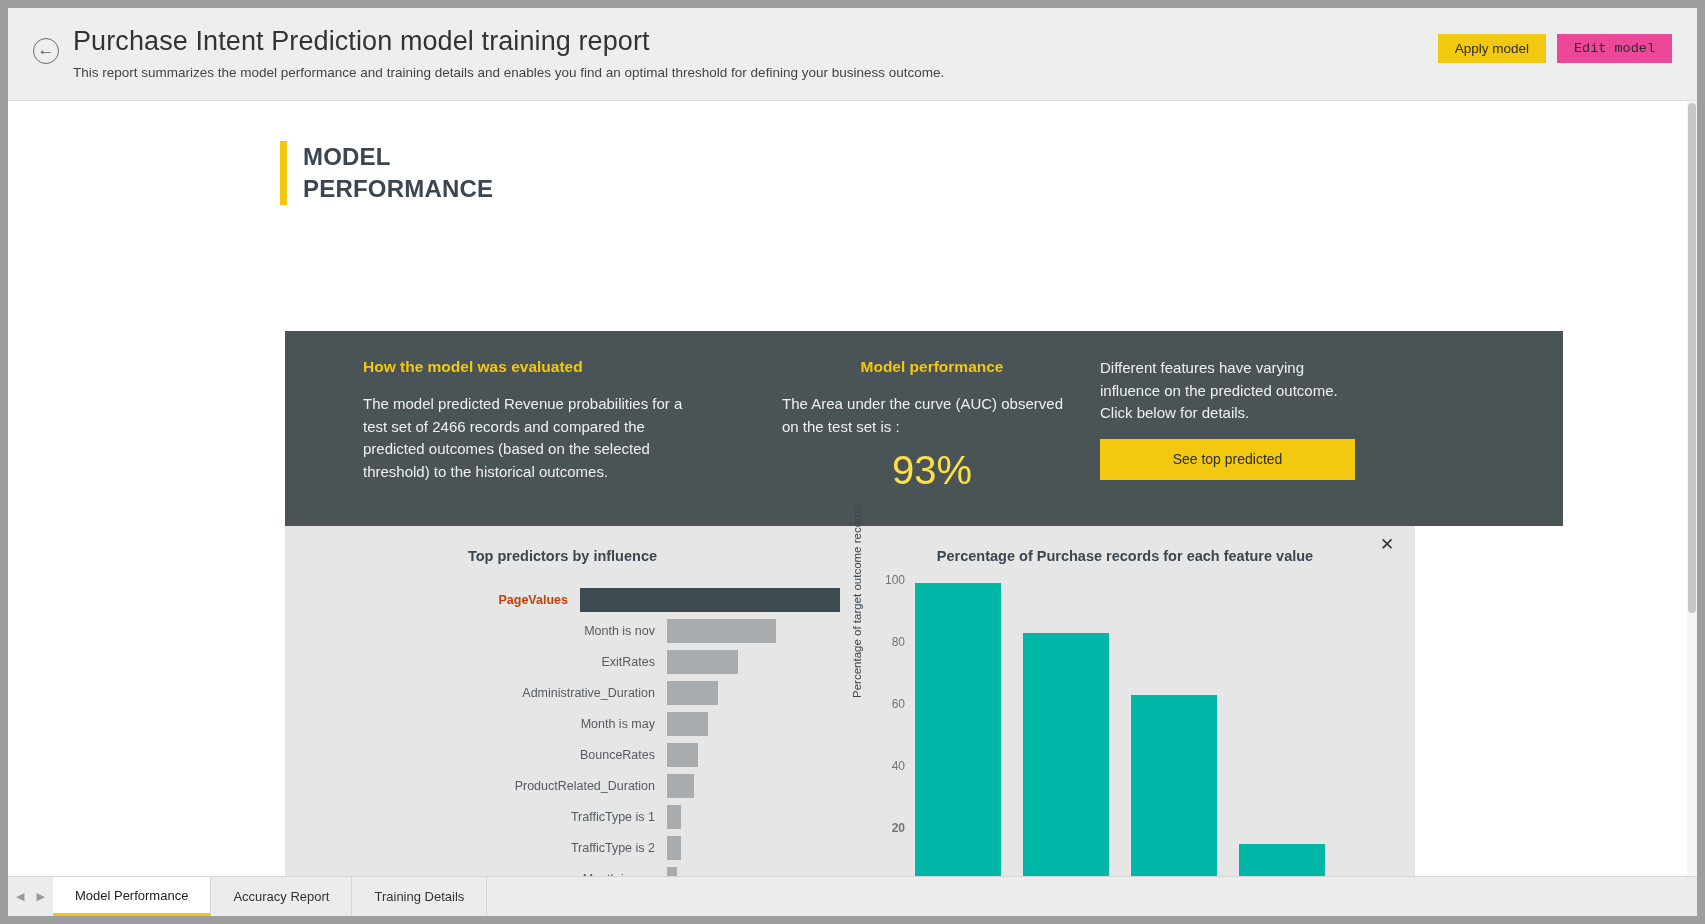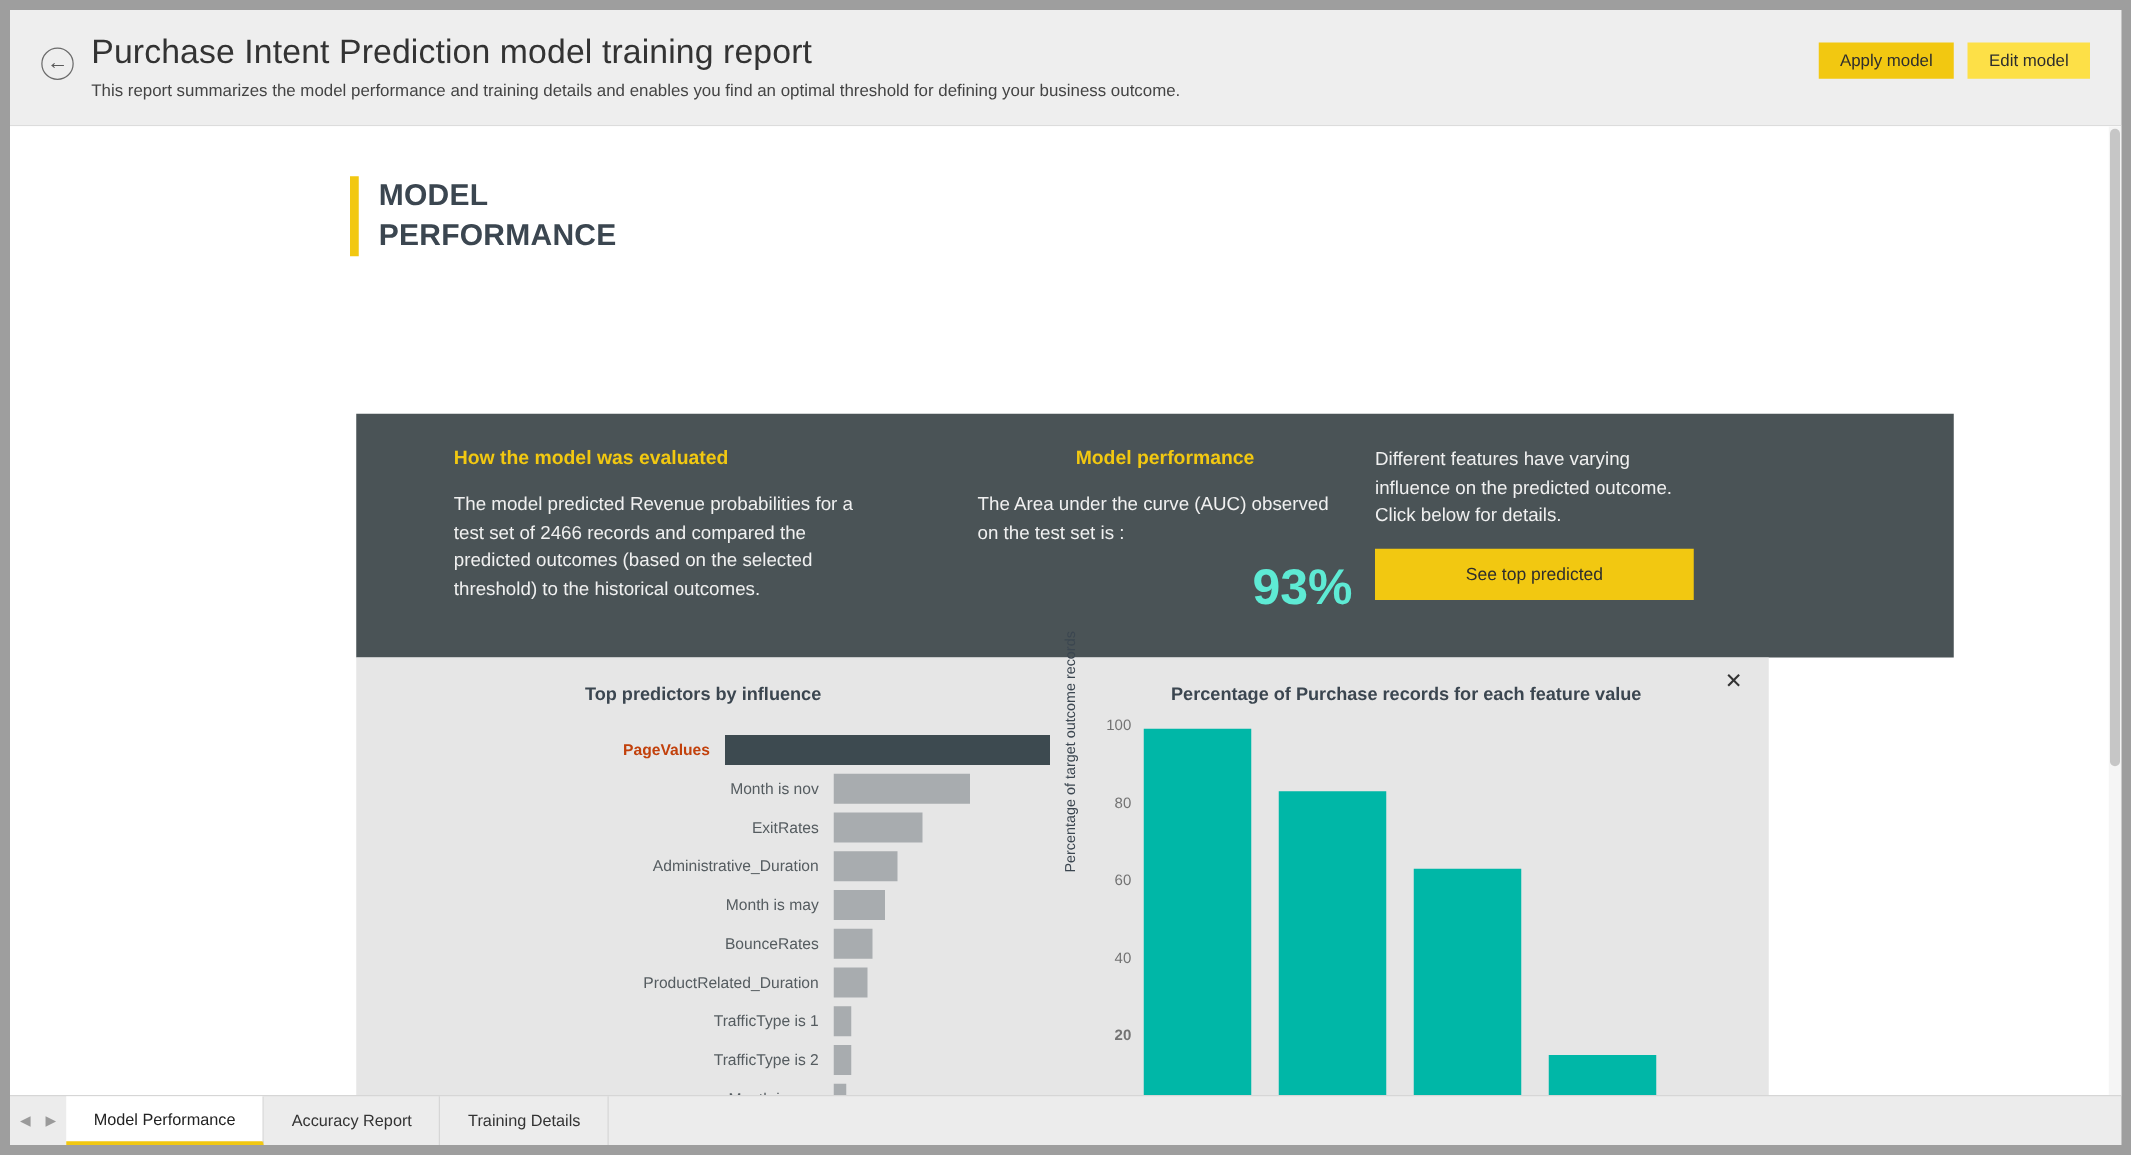--- a/index.html
+++ b/index.html
@@ -64,21 +64,21 @@
     border: none;
     height: 29px;
     padding: 0 17px;
     font-size: 13.5px;
     font-family: "Liberation Sans", sans-serif;
     color: #2d2d2d;
     cursor: pointer;
     line-height: 29px;
   }
   .btn-primary { background: #f2c811; }
-  .btn-secondary { background: #fde047; }
+  .btn-secondary { background: #ec4899; font-family: Liberation Mono, monospace; }
 
   
   .canvas-wrap {
     flex: 1 1 auto;
     position: relative;
     background: #ffffff;
     overflow: hidden;
   }
   .canvas {
     position: absolute;
@@ -139,24 +139,24 @@
   }
   .panel-head.center { text-align: center; }
   .panel-text {
     color: #f0f0f0;
     font-size: 15px;
     line-height: 22.5px;
     margin-top: 16px;
     font-weight: 300;
   }
   .auc-value {
-    color: #5eead4;
+    color: #fde047;
     font-size: 40px;
-    font-weight: 700;
-    text-align: right;
+    font-weight: 400;
+    text-align: center;
     margin-top: 8px;
     line-height: 48px;
   }
   .predictors-btn {
     margin-top: 14px;
     width: 100%;
     height: 41px;
     background: #f2c811;
     border: none;
     font-size: 14px;

